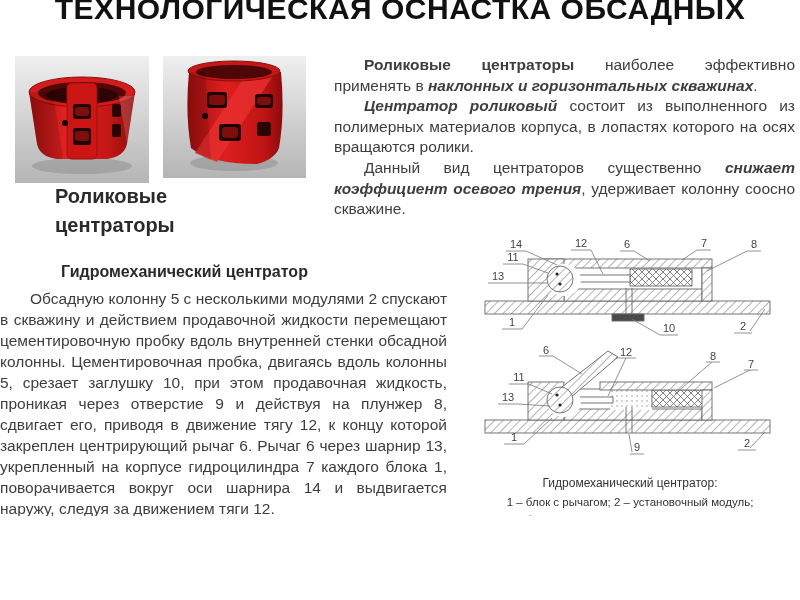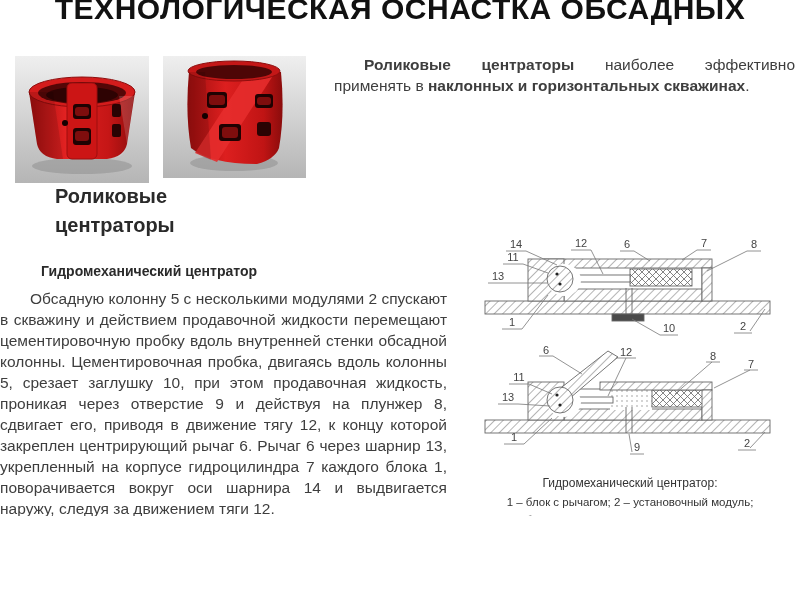--- a/index.html
+++ b/index.html
@@ -13,23 +13,23 @@
   .photo1{left:15px;}
   .photo2{left:163px;}
   
   .roller-caption{position:absolute;left:55px;top:182px;width:145px;
                   font-size:20px;font-weight:bold;color:#2a2a2a;line-height:29px;}
   
   .right-col{position:absolute;left:334px;top:55px;width:461px;
              font-size:15.5px;line-height:20.6px;text-align:justify;color:#3e3e3e;}
   .right-col p{margin:0;text-indent:30px;}
   .run-b{font-weight:bold;}
-  .run-bi{font-weight:bold;}
-  
-  .hydro-heading{position:absolute;left:41px;top:263px;font-size:14px;font-weight:bold;color:#2a2a2a;}
+  .run-bi{font-weight:bold;font-style:italic;}
+  
+  .hydro-heading{position:absolute;left:61px;top:263px;font-size:16px;font-weight:bold;color:#2a2a2a;}
   .hydro-body{position:absolute;left:0;top:288px;width:447px;
               font-size:15.5px;line-height:21px;text-align:justify;color:#3e3e3e;}
   .hydro-body p{margin:0;text-indent:30px;}
   
   .figure-top{position:absolute;left:460px;top:237px;}
   .figure-bottom{position:absolute;left:460px;top:344px;}
   .fig-caption{position:absolute;left:465px;top:474px;width:330px;text-align:center;
                font-size:11.5px;line-height:18.5px;color:#333;}
   .fig-caption .cap-title{font-weight:normal;font-size:12px;}
   .fig-caption div{margin:0;}
@@ -108,20 +108,22 @@
       <rect x="94" y="66" width="14" height="14" rx="3" fill="#2a0303"></rect>
       <circle cx="42" cy="60" r="3" fill="#140101"></circle>
       <path d="M26,16 Q22,58 28,92 Q36,100 48,104 L42,16 Z" fill="#000" opacity="0.12"></path>
     </svg>
   </div>
 
   <div class="roller-caption">Роликовые центраторы</div>
 
   <div class="right-col">
     <p><span class="run-b">Роликовые центраторы</span><span class="run-n"> наиболее эффективно применять в </span><span class="run-bi">наклонных и горизонтальных скважинах</span><span class="run-n">.</span></p>
+    <p><span class="run-bi">Центратор роликовый</span><span class="run-n"> состоит из выполненного из полимерных материалов корпуса, в лопастях которого на осях вращаются ролики.</span></p>
+    <p><span class="run-n">Данный вид центраторов существенно </span><span class="run-bi">снижает коэффициент осевого трения</span><span class="run-n">, удерживает колонну соосно скважине.</span></p>
   </div>
 
   <div class="hydro-heading">Гидромеханический центратор</div>
   <div class="hydro-body">
     <p>Обсадную колонну 5 с несколькими модулями 2 спускают в скважину и действием продавочной жидкости перемещают цементировочную пробку вдоль внутренней стенки обсадной колонны.  Цементировочная пробка, двигаясь вдоль колонны 5, срезает заглушку 10, при этом продавочная жидкость, проникая через отверстие 9 и действуя на плунжер 8, сдвигает его, приводя в движение тягу 12, к концу которой закреплен центрирующий рычаг 6. Рычаг 6 через шарнир 13, укрепленный на корпусе гидроцилиндра 7 каждого блока 1, поворачивается вокруг оси шарнира 14 и выдвигается наружу, следуя за движением тяги 12.</p>
   </div>
 
   <div class="figure-top">
     <svg width="340" height="107" viewBox="0 0 340 107">
       <defs>

